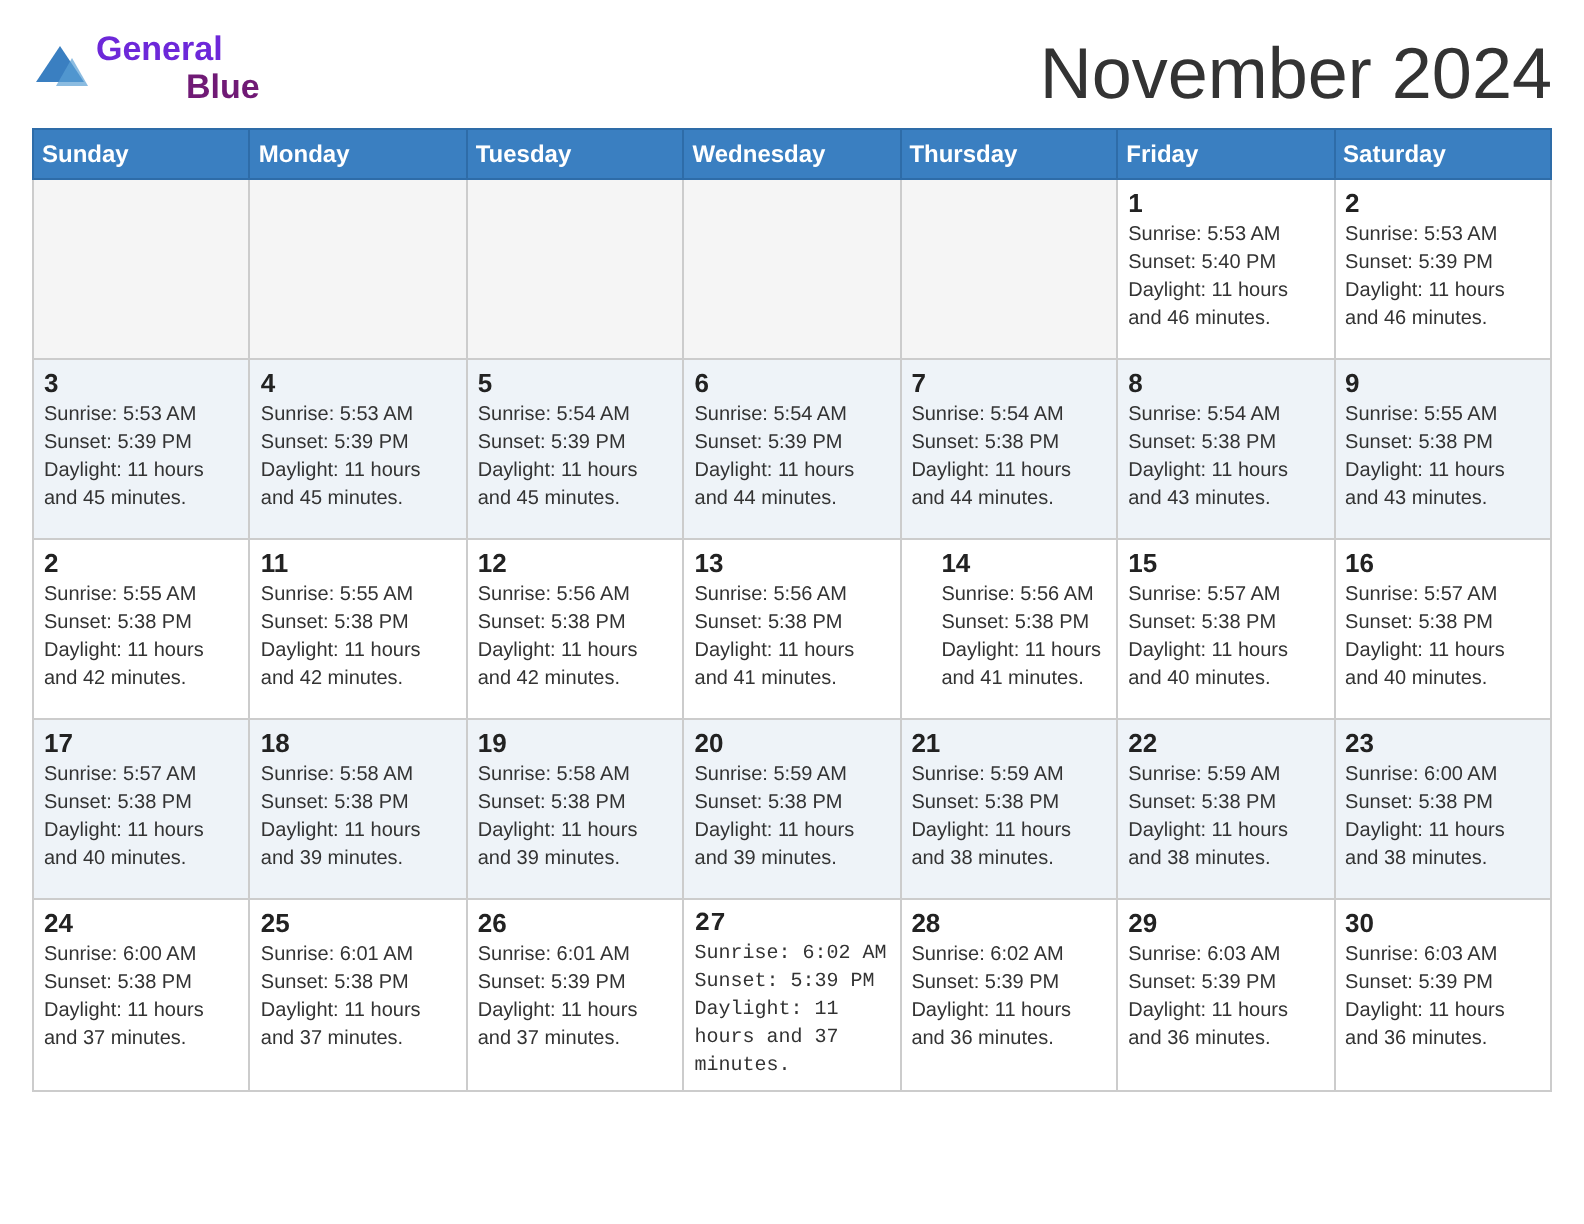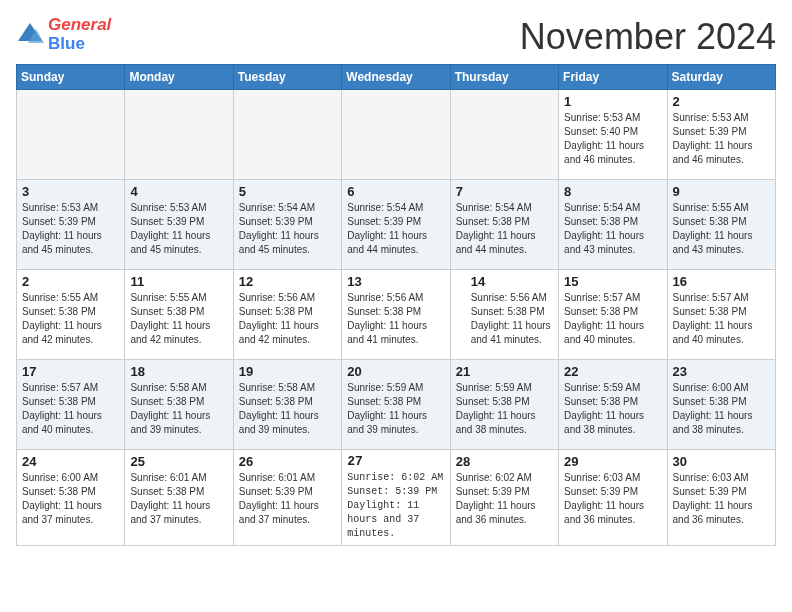--- a/index.html
+++ b/index.html
@@ -89,22 +89,22 @@
 </head>
 <body>
 
 <div class="header">
   <div class="logo">
     <svg class="logo-icon" viewBox="0 0 28 28">
       <polygon points="14,2 26,20 2,20" fill="#3a7fc1"></polygon>
       <polygon points="20,8 28,22 12,22" fill="#5a9fd4" opacity="0.7"></polygon>
     </svg>
     <div class="logo-text">
-      <span style="font-size:17px;font-weight:bold;color:#ef4444;font-style:italic;">General</span>
-      <span style="font-size:17px;font-weight:bold;color:#3b82f6;">Blue</span>
+      <span style="font-size:17px;font-weight:bold;color:#6d28d9;">General</span>
+      <span style="font-size:17px;font-weight:bold;color:#701a75;margin-left:45px;">Blue</span>
     </div>
   </div>
   <div class="title-block">
     <div class="calendar-title">November 2024</div>
   </div>
 </div>
 
 <table>
   <thead>
     <tr>

